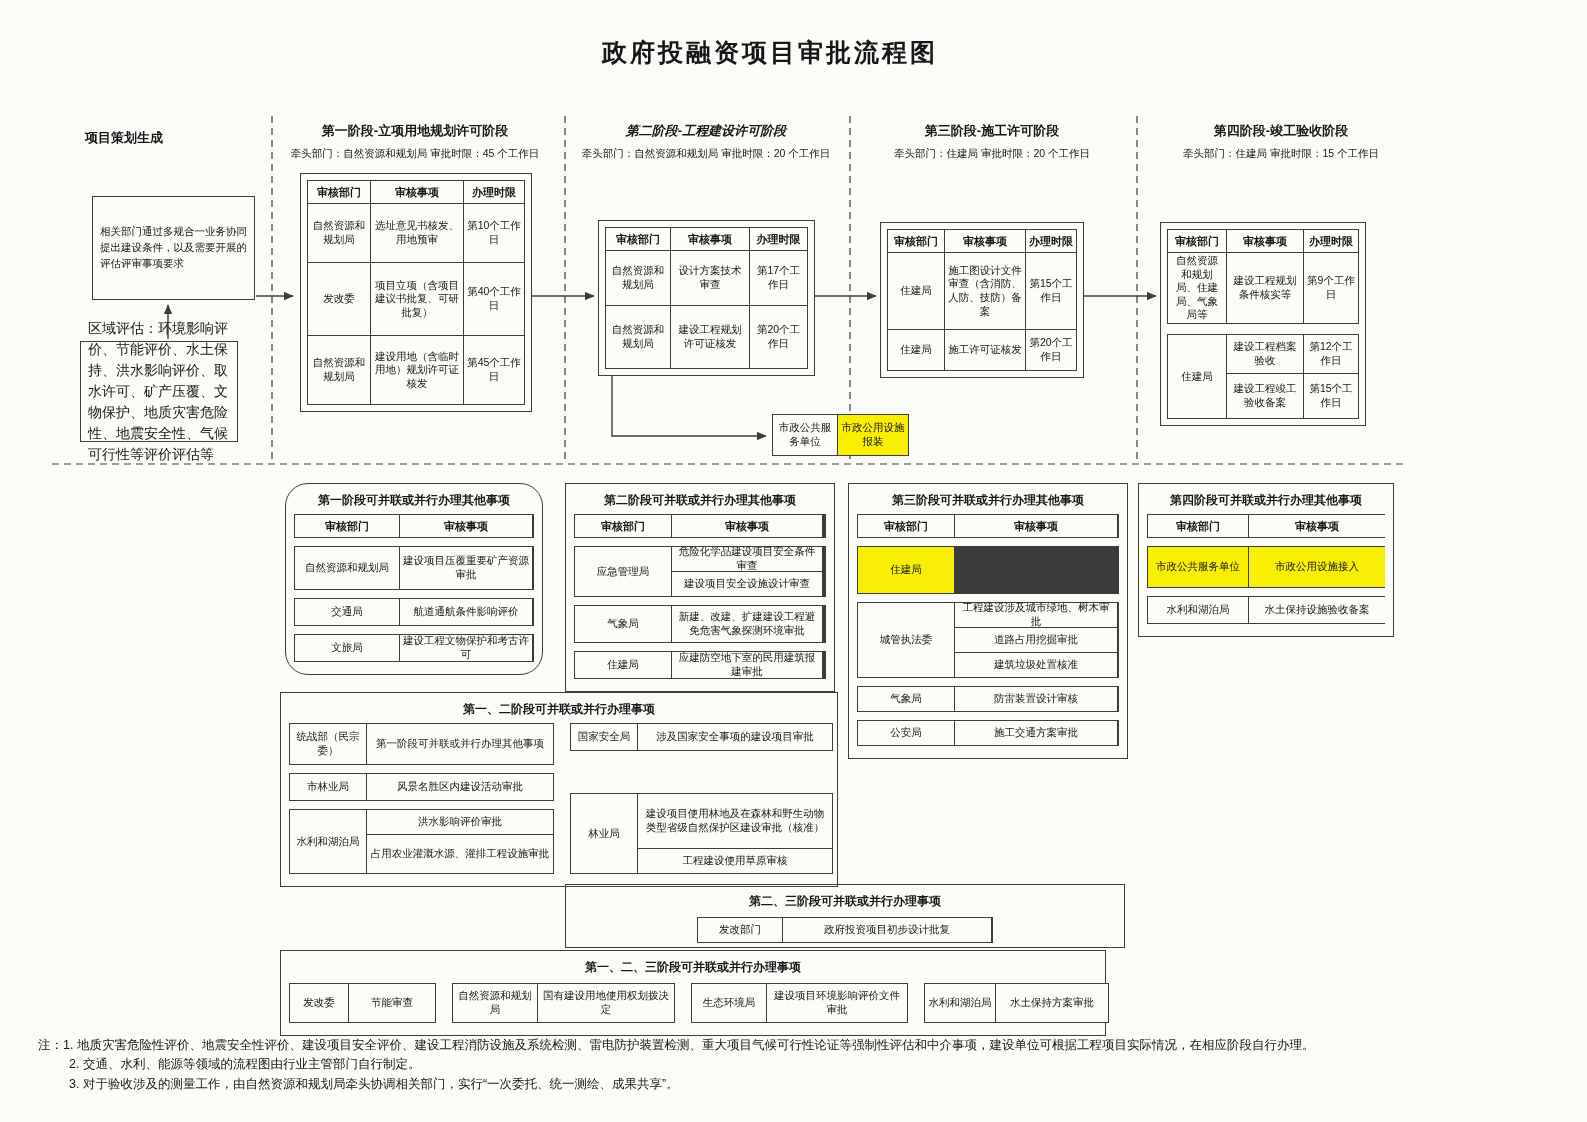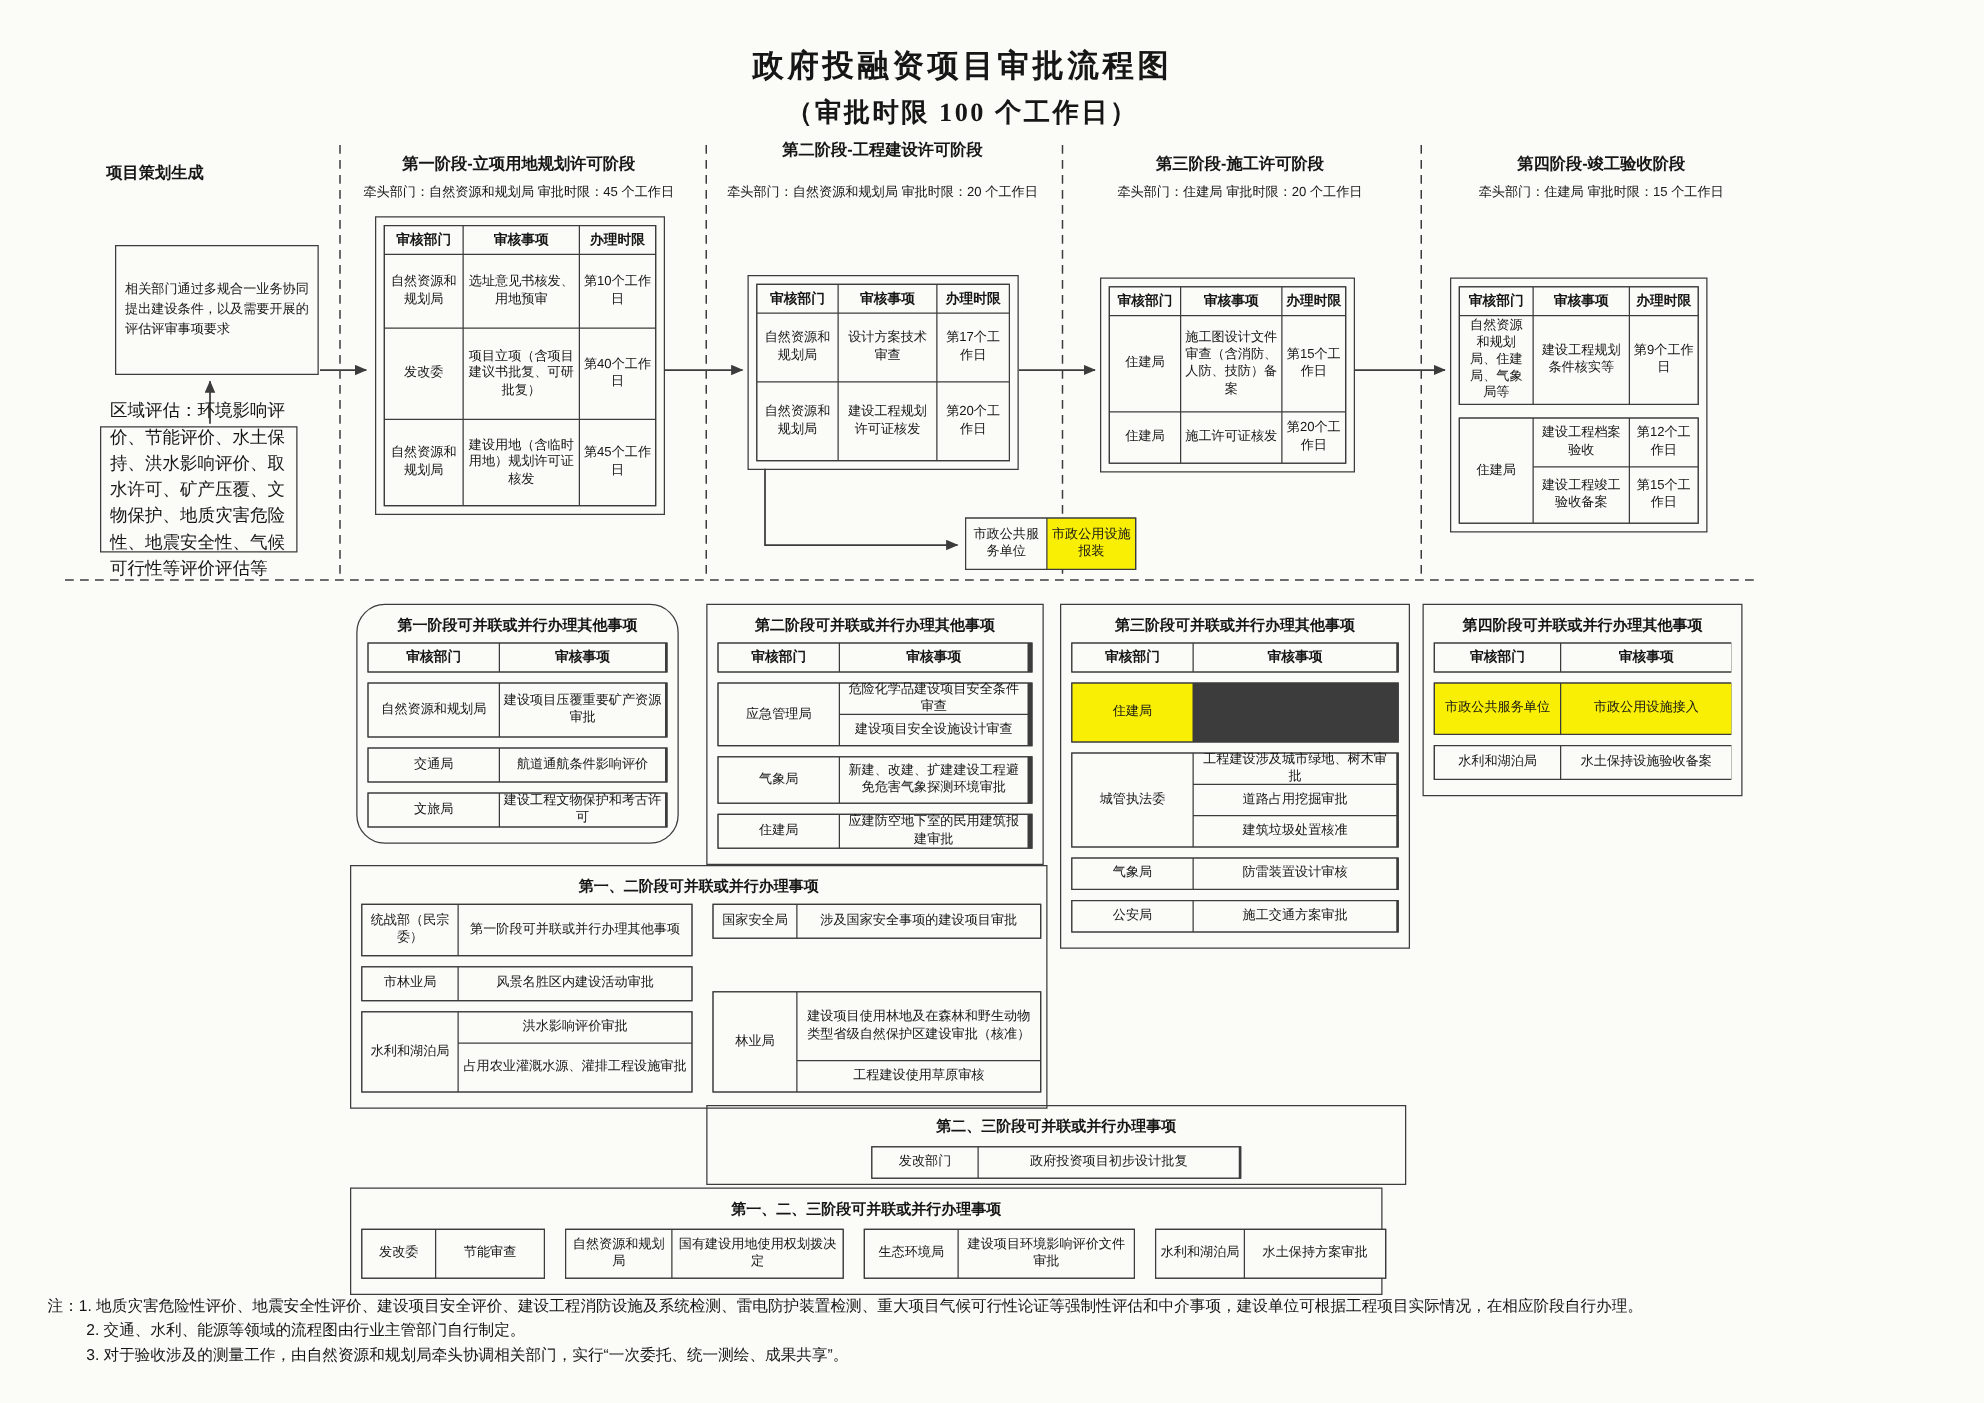--- a/index.html
+++ b/index.html
@@ -43,28 +43,27 @@
     <line class="dash" x1="52" y1="464" x2="1408" y2="464"></line>
     <line class="solid" x1="256" y1="296" x2="293" y2="296" marker-end="url(#arr)"></line>
     <line class="solid" x1="168" y1="339" x2="168" y2="305" marker-end="url(#arr)"></line>
     <line class="solid" x1="532" y1="296" x2="594" y2="296" marker-end="url(#arr)"></line>
     <line class="solid" x1="815" y1="296" x2="876" y2="296" marker-end="url(#arr)"></line>
     <line class="solid" x1="1084" y1="296" x2="1156" y2="296" marker-end="url(#arr)"></line>
     <polyline class="solid" points="612,375 612,436 766,436" marker-end="url(#arr)"></polyline>
   </svg>
 
   <div class="abs page-title" style="left:0;top:36px;width:1540px;">政府投融资项目审批流程图</div>
-  <div class="abs page-subtitle" style="left:0;top:76px;width:1540px;">（审批时限 100 个工作日）</div>
 
   <div class="abs col-head" style="left:85px;top:129px;width:160px;">项目策划生成</div>
 
   <div class="abs stage-head" style="left:280px;top:122px;width:270px;">第一阶段-立项用地规划许可阶段</div>
   <div class="abs stage-lead" style="left:280px;top:147px;width:270px;">牵头部门：自然资源和规划局  审批时限：45 个工作日</div>
 
-  <div class="abs stage-head" style="left:572px;top:111px;width:268px;">第二阶段-工程建设许可阶段</div>
+  <div class="abs stage-head" style="left:572px;top:122px;width:268px;font-style:italic;">第二阶段-工程建设许可阶段</div>
   <div class="abs stage-lead" style="left:572px;top:147px;width:268px;">牵头部门：自然资源和规划局  审批时限：20 个工作日</div>
 
   <div class="abs stage-head" style="left:858px;top:122px;width:268px;">第三阶段-施工许可阶段</div>
   <div class="abs stage-lead" style="left:858px;top:147px;width:268px;">牵头部门：住建局  审批时限：20 个工作日</div>
 
   <div class="abs stage-head" style="left:1148px;top:122px;width:266px;">第四阶段-竣工验收阶段</div>
   <div class="abs stage-lead" style="left:1148px;top:147px;width:266px;">牵头部门：住建局  审批时限：15 个工作日</div>
 
   <div class="abs obox txtbox" style="left:92px;top:196px;width:163px;height:104px;">相关部门通过多规合一业务协同提出建设条件，以及需要开展的评估评审事项要求</div>
   <div class="abs obox txtbox" style="left:80px;top:341px;width:158px;height:101px;font-size:14px;">区域评估：环境影响评价、节能评价、水土保持、洪水影响评价、取水许可、矿产压覆、文物保护、地质灾害危险性、地震安全性、气候可行性等评价评估等</div>

